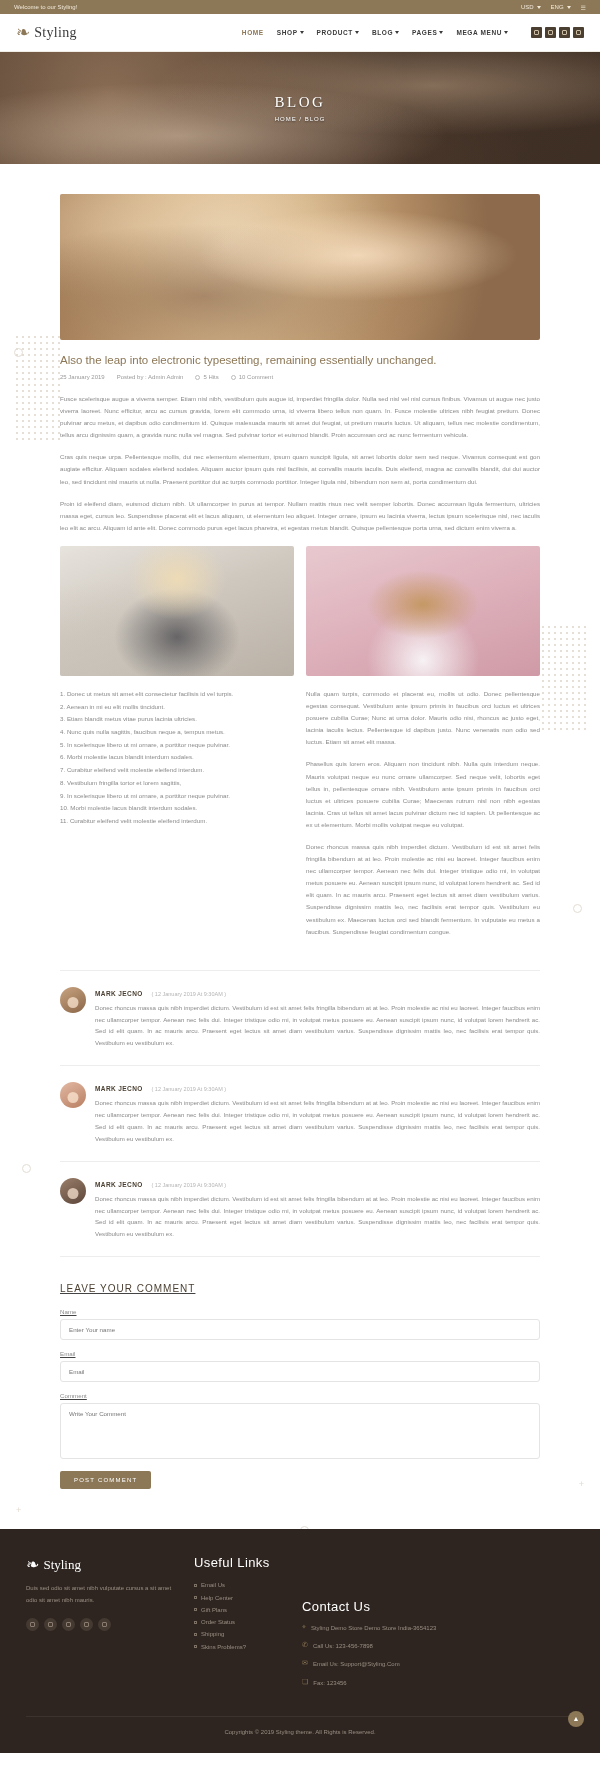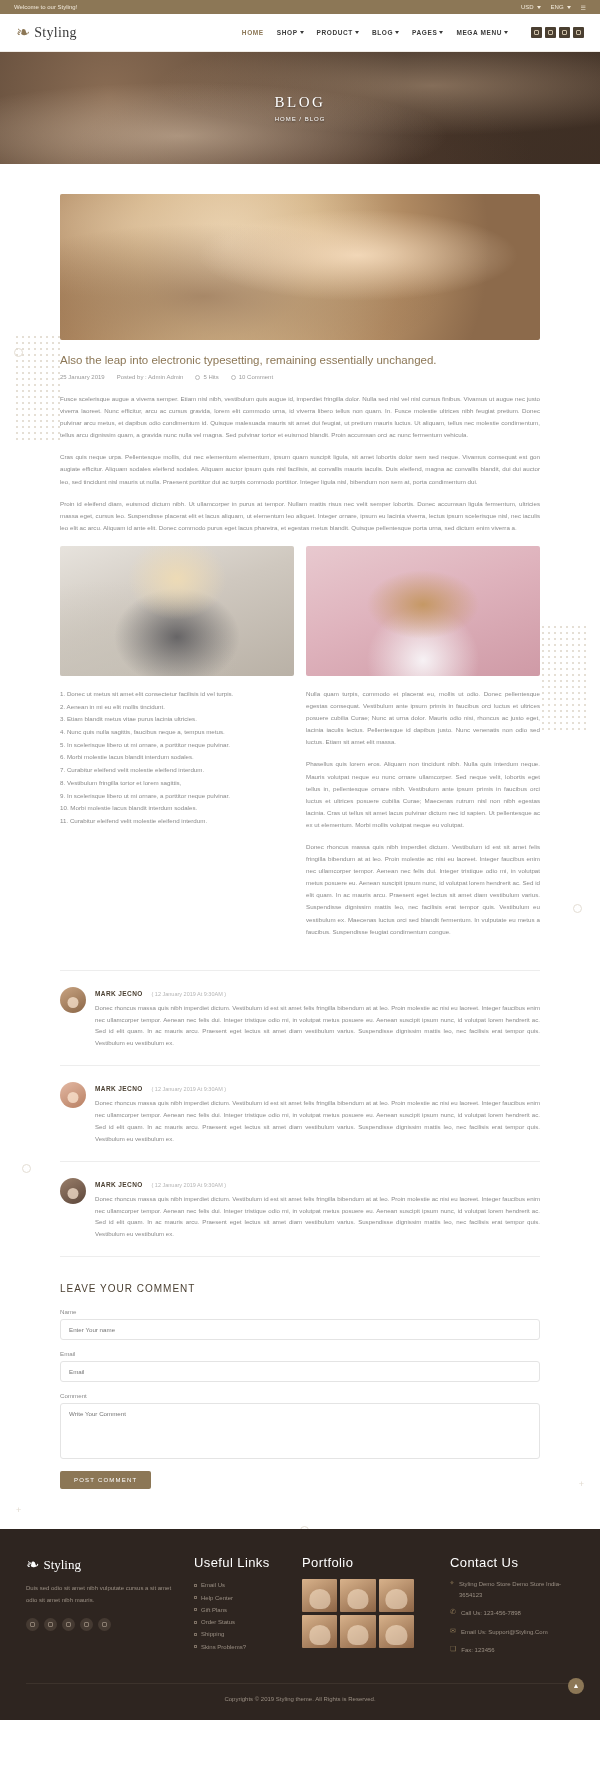--- a/index.html
+++ b/index.html
@@ -165,21 +165,21 @@
   .avatar.a3 { background: linear-gradient(150deg,#9a7f6a,#5c463a); }
   .avatar::after {
     content: ""; position: absolute; left: 50%; top: 38%; width: 11px; height: 11px;
     transform: translateX(-50%); border-radius: 50%; background: rgba(255,235,215,.7);
   }
   .cname { font-size: 6.5px; color: #4a3f31; font-weight: bold; letter-spacing: .4px; }
   .cdate { font-size: 5.5px; color: #b5b5b5; margin-left: 6px; }
   .ctext { font-size: 6.1px; line-height: 1.95; color: #8a8a8a; margin-top: 4px; text-align: justify; }
 
   
-  .formwrap { padding-top: 26px; }
+  .formwrap { padding-top: 26px; text-decoration: underline; }
   h3.lead {
     font-size: 10px; color: #4a3f31; letter-spacing: 1px; font-weight: normal; margin-bottom: 14px;
   }
   .field { margin-bottom: 10px; }
   .field label { display: block; font-size: 6.2px; color: #8a8a8a; margin-bottom: 4px; }
   .field input, .field textarea {
     width: 100%; border: 1px solid #e4e4e4; border-radius: 3px; padding: 6px 8px;
     font-size: 6.2px; color: #9a9a9a; font-family: "Liberation Sans", sans-serif; outline: none;
     background: #fff;
   }
@@ -189,21 +189,21 @@
     padding: 6px 14px; font-size: 6px; letter-spacing: 1.2px; cursor: pointer;
     font-family: "Liberation Sans", sans-serif;
   }
 
   
   .footer { background: #2e2520; color: #b9aea1; padding: 26px 26px 18px; position: relative; }
   .fcols { display: flex; gap: 18px; }
   .fcol1 { width: 150px; }
   .fcol2 { width: 90px; }
   .fcol3 { width: 130px; }
-  .fcol4 { flex: 1; }
+  .fcol4 { flex: 1; margin-top: 44px; }
   .flogo { display: flex; align-items: center; gap: 4px; margin-bottom: 9px; }
   .flogo .mark { color: #fff; font-size: 16px; font-family: "DejaVu Sans", sans-serif; }
   .flogo .word { color: #fff; font-size: 13px; font-family: "Liberation Serif", serif; }
   .fdesc { font-size: 6px; line-height: 1.9; color: #9a8f83; }
   .socials { display: flex; gap: 5px; margin-top: 12px; }
   .socials i {
     width: 13px; height: 13px; border-radius: 50%; background: #453a32; display: inline-block;
     position: relative;
   }
   .socials i::after {
@@ -461,31 +461,20 @@
               <span class="sq"></span>
               <span>Shipping</span>
             </li>
           <li>
               <span class="sq"></span>
               <span>Skins Problems?</span>
             </li>
         </ul>
       </div>
 
-      <div class="fcol3">
-        <div class="fh">Portfolio</div>
-        <div class="pgrid">
-          <div></div>
-          <div></div>
-          <div></div>
-          <div></div>
-          <div></div>
-          <div></div>
-        </div>
-      </div>
 
       <div class="fcol4">
         <div class="fh">Contact Us</div>
         <ul class="clist">
           <li>
               <span class="ic">⌖</span>
               <span>Styling Demo Store Demo Store India-3654123</span>
             </li>
           <li>
               <span class="ic">✆</span>

